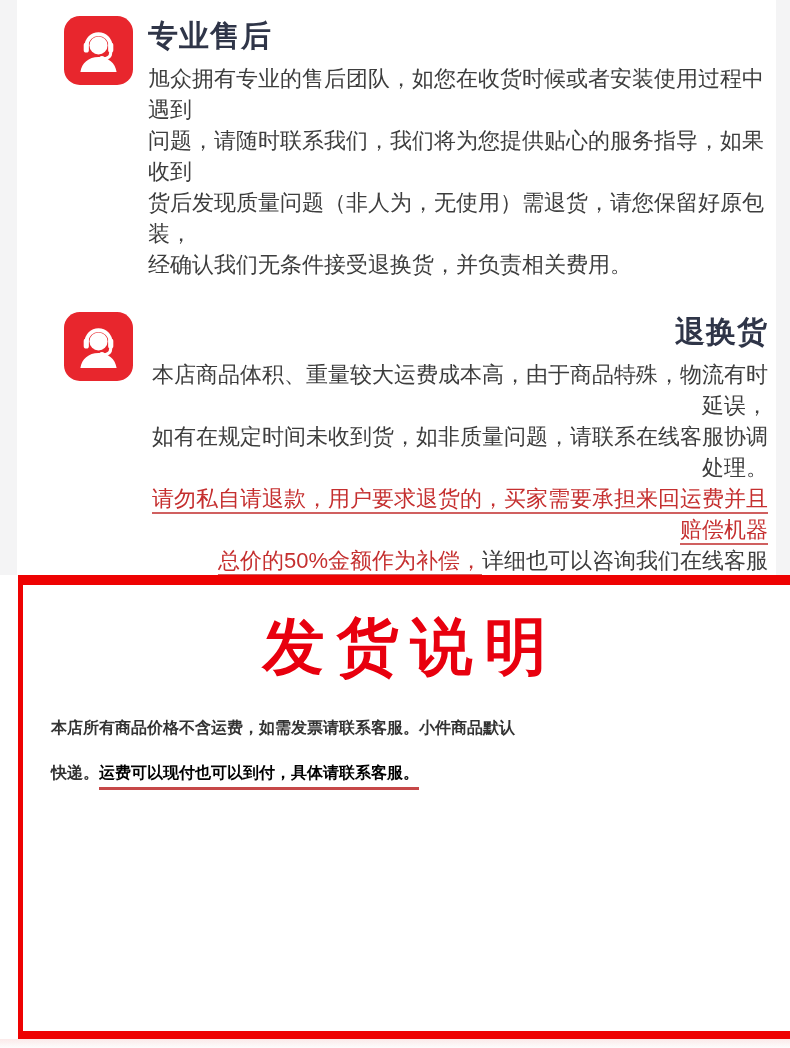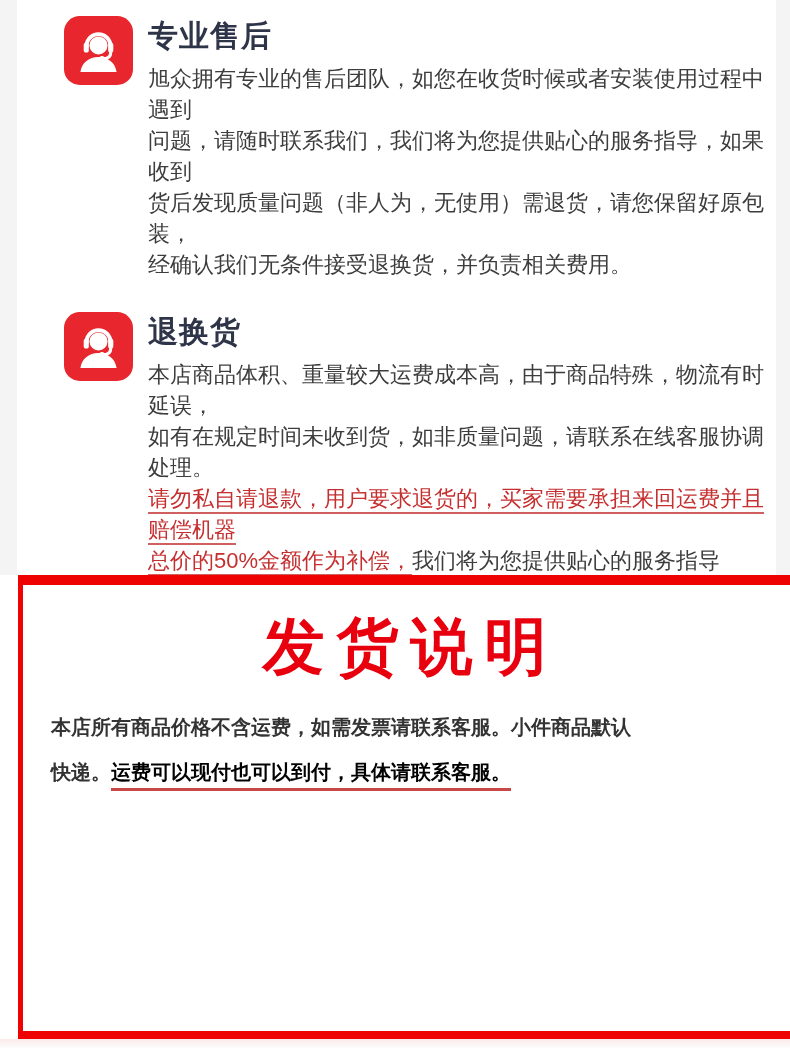--- a/index.html
+++ b/index.html
@@ -6,37 +6,37 @@
   html,body { width:790px; height:1048px; background:#ffffff;
     font-family:"Liberation Sans","DejaVu Sans",sans-serif; }
   .page { position:relative; width:790px; height:1048px; overflow:hidden; background:#fff; }
 
   
   .gutter { position:absolute; top:0; width:17px; height:575px; background:#f4f4f5; }
   .gutter.left { left:0; } .gutter.right { right:0; width:14px; }
 
   
   .section { position:relative; display:flex; padding-left:64px; padding-right:22px; }
-  .s1 { margin-top:16px; } .s2 { margin-top:32px; } .s3 { margin-top:46px; }
+  .s1 { margin-top:16px; } .s2 { margin-top:32px;text-align:right; } .s3 { margin-top:46px; }
   .icon-box { width:69px; height:69px; flex:0 0 69px; margin-right:15px; }
   .icon-box svg { width:100%; height:100%; display:block; }
   .sec-content { padding-top:2px; }
   .sec-title { font-size:30px; font-weight:700; color:#2f3548; letter-spacing:1px; margin-bottom:9px; line-height:36px; }
   .sec-body { font-size:22px; line-height:31px; color:#3d3d3d; white-space:pre-line; letter-spacing:0; }
   .red-u { color:#c52f2f;
     text-decoration:underline; text-decoration-thickness:2px;
     text-underline-offset:6px; text-decoration-color:#d06060; }
 
   
   .ship-box { position:absolute; left:18px; top:575px; width:790px; height:464px; background:#fff;
     border:8px solid #ee0202; border-top-width:10px; border-left-width:5px;
     padding:14px 30px 0 28px; }
   .ship-title { text-align:center; font-size:62px; line-height:72px; font-weight:900;
     color:#e8000e; letter-spacing:12px; margin-top:12px; }
-  .ship-para { margin-top:22px; font-size:20px; line-height:45px; font-weight:700;
+  .ship-para { margin-top:22px; font-size:16px; line-height:45px; font-weight:700;
     color:#333333; white-space:pre-line; }
   .ship-para.p2 { margin-top:26px; }
   .ship-red { color:#000000;
     text-decoration:underline; text-decoration-thickness:3px;
     text-underline-offset:9px; text-decoration-color:#c64848; }
 
   .below-box { position:absolute; left:0; top:1039px; width:790px; height:9px;
     background:linear-gradient(#fbe9e9,#fdfdfd); }
 </style>
 </head>
@@ -80,21 +80,21 @@
         <rect x="30.7" y="18.4" width="3.6" height="7" rx="1.8" fill="#ffffff"></rect>
         <path d="M32.5 25.4 c0 3.4 -2.8 4.4 -5.6 4.4" stroke="#ffffff" stroke-width="2.2" fill="none" stroke-linecap="round"></path>
         <circle cx="26.4" cy="29.8" r="2" fill="#ffffff"></circle>
       </svg>
     </div>
     <div class="sec-content">
       <div class="sec-title">退换货</div>
       <div class="sec-body"><span>本店商品体积、重量较大运费成本高，由于商品特殊，物流有时延误，
 如有在规定时间未收到货，如非质量问题，请联系在线客服协调处理。
 </span><span class="red-u">请勿私自请退款，用户要求退货的，买家需要承担来回运费并且赔偿机器
-总价的50%金额作为补偿，</span><span>我们将为您提供贴心的服务指导</span></div>
+总价的50%金额作为补偿，</span><span>详细也可以咨询我们在线客服</span></div>
     </div>
   </div>
 
   <div class="section s3">
     <div class="icon-box">
       <svg viewBox="0 0 48 48" aria-hidden="true">
         <rect width="48" height="48" rx="11" fill="#e8262d"></rect>
         <rect x="11" y="11" width="12.5" height="12.5" rx="4" fill="#ffffff"></rect>
         <rect x="25" y="11" width="12.5" height="12.5" rx="4" fill="#ffffff"></rect>
         <rect x="11" y="25" width="12.5" height="12.5" rx="4" fill="#ffffff"></rect>

